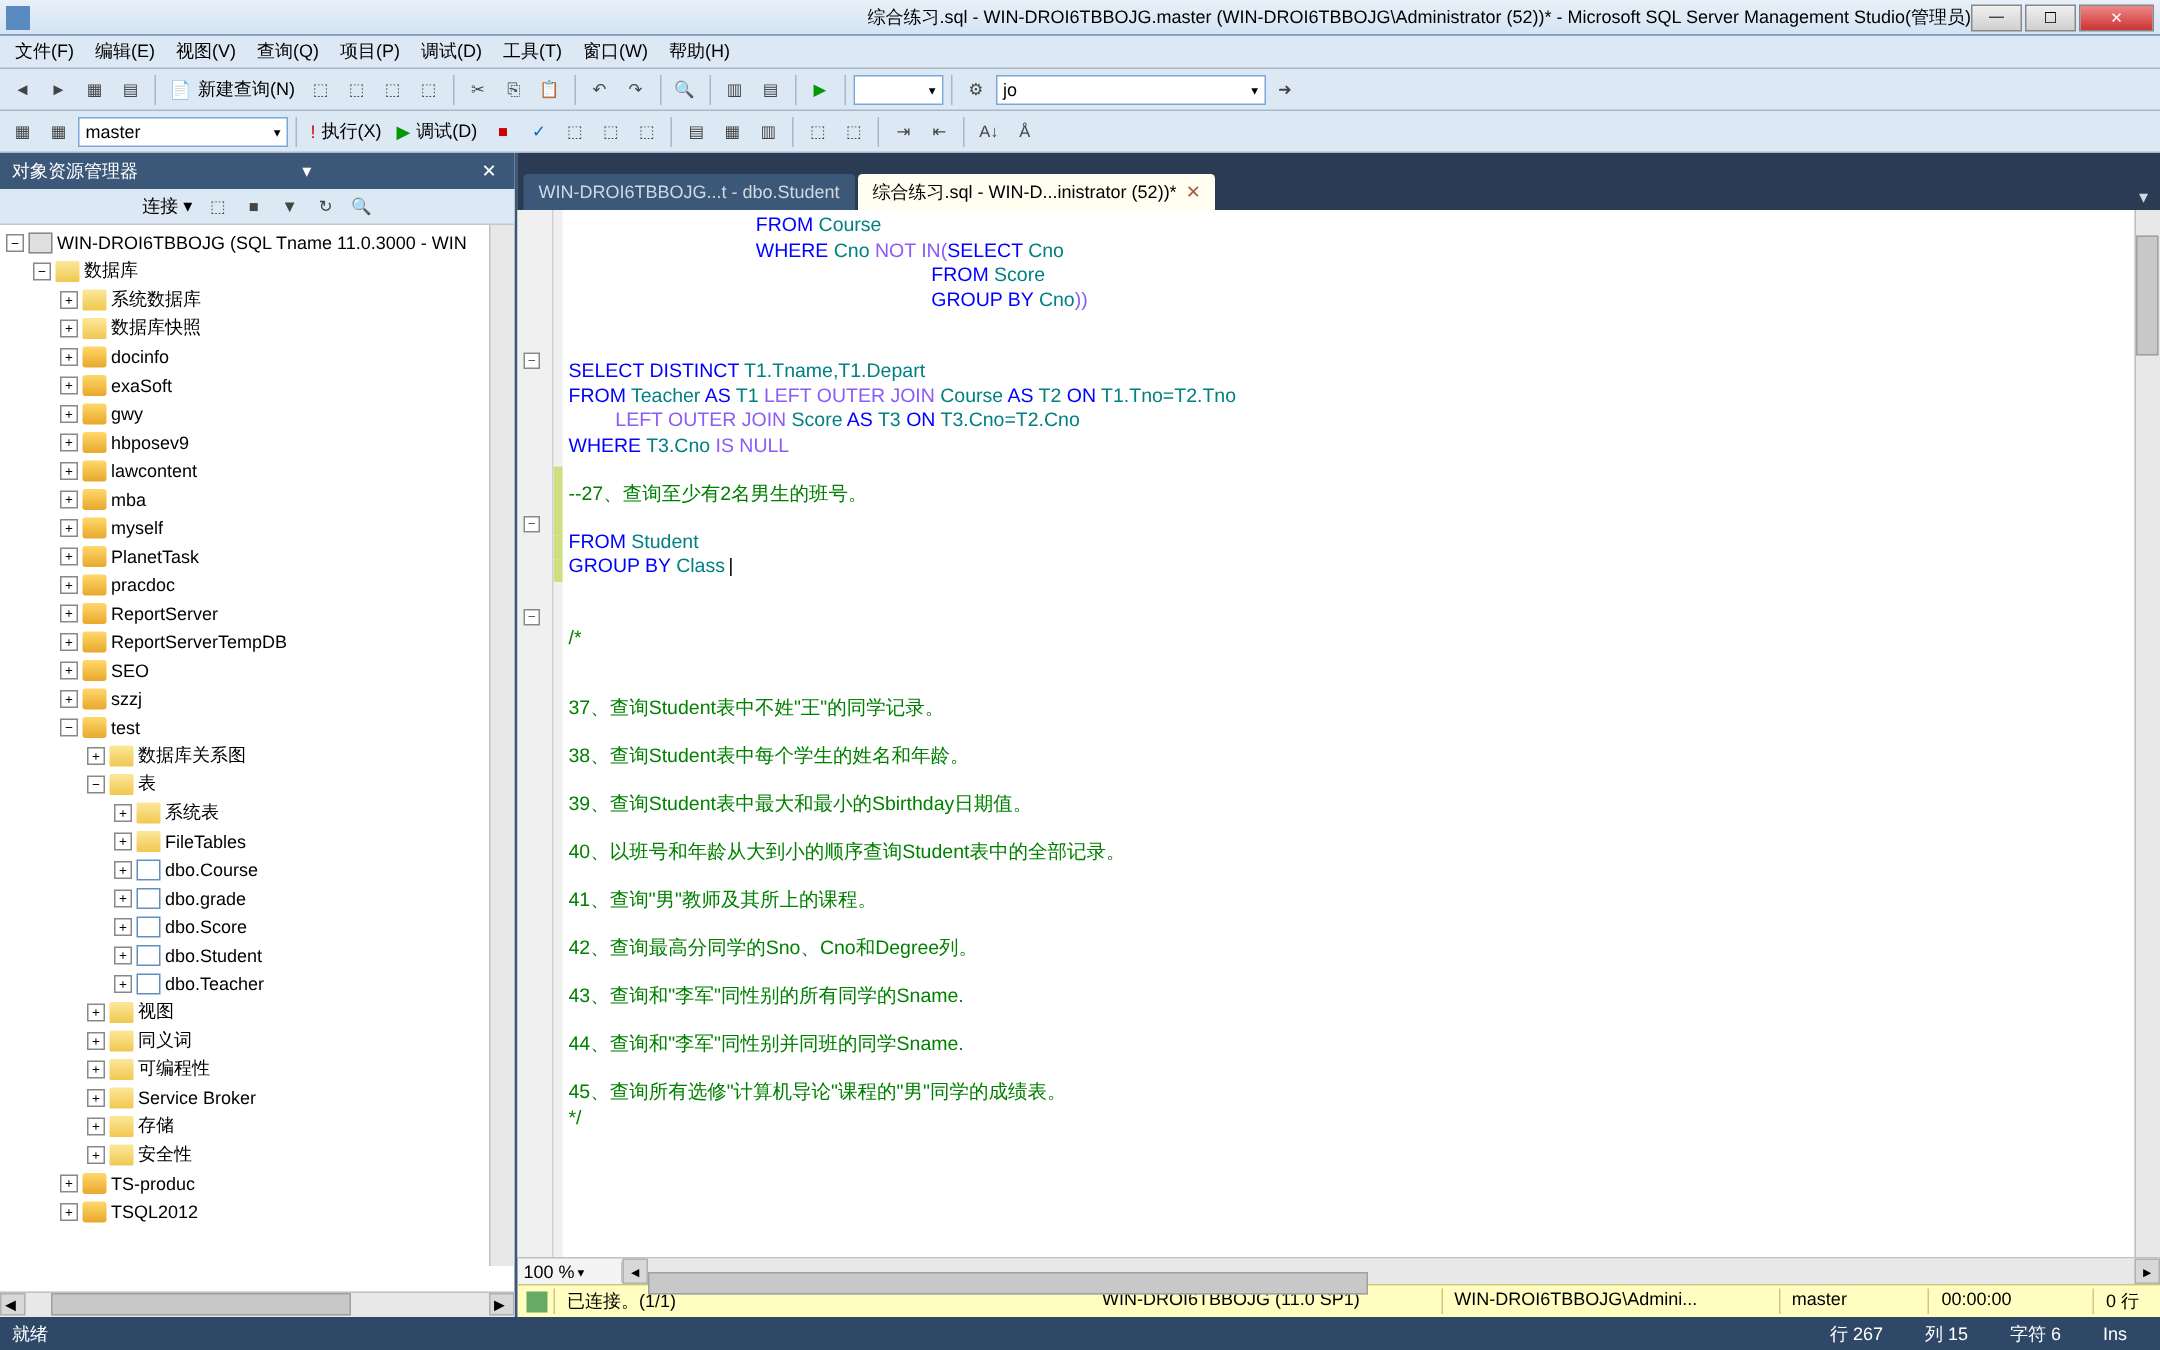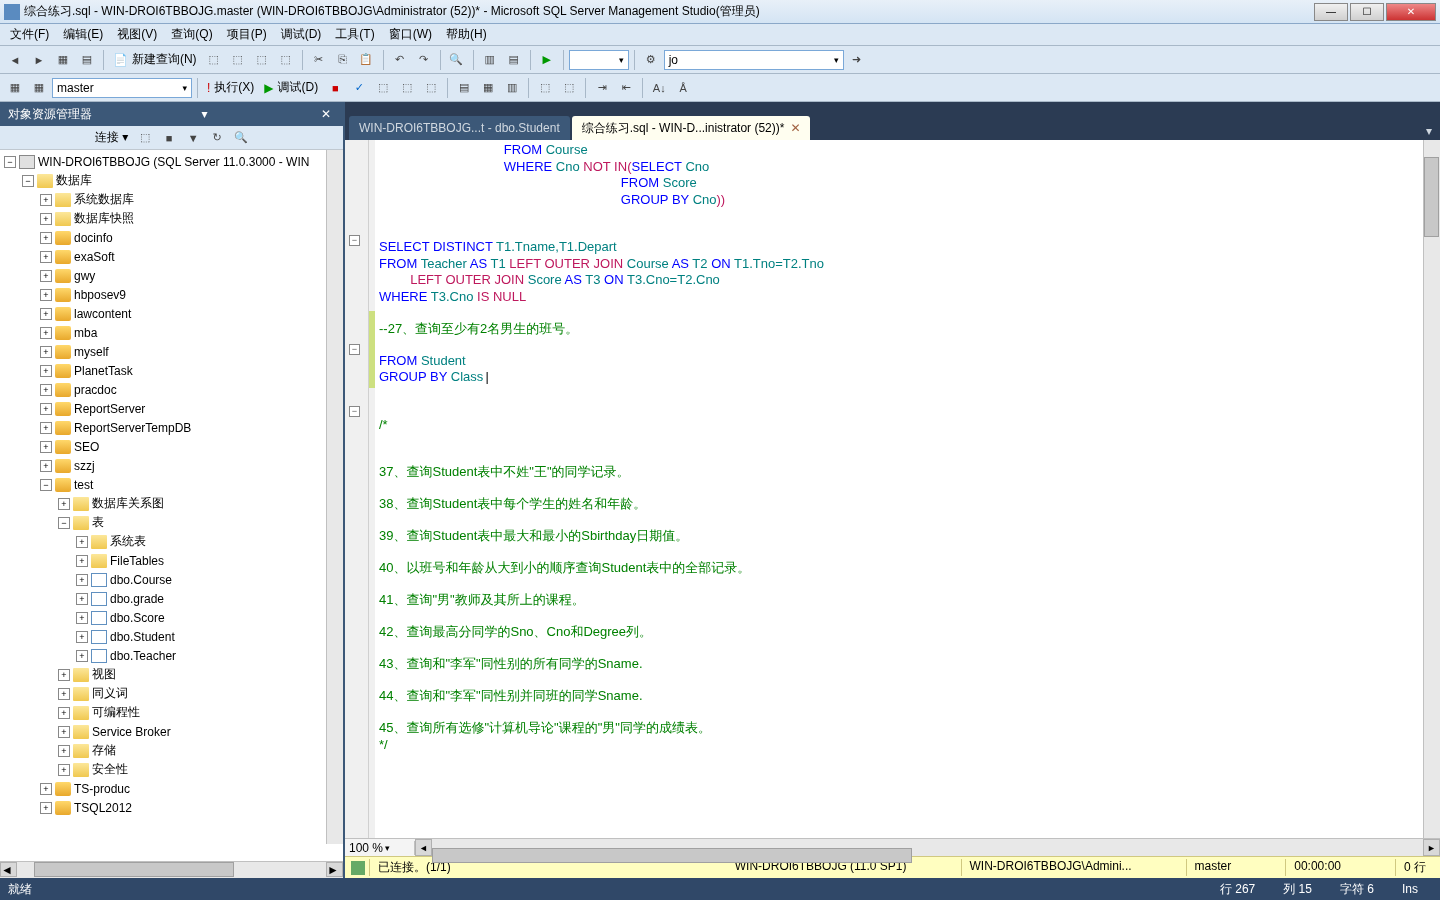--- a/index.html
+++ b/index.html
@@ -1,21 +1,21 @@
 <!DOCTYPE html>
 <html><head>
 <meta charset="utf-8">
 <style>
 * { margin: 0; padding: 0; box-sizing: border-box; font-family: "Microsoft YaHei", "Segoe UI", Tahoma, sans-serif; }
 body { background: #2b3b53; font-size: 12px; overflow: hidden; width: 1440px; height: 900px; }
 
 
 .titlebar { height: 24px; background: linear-gradient(#e8f0f8,#d4e4f4); display: flex; align-items: center; padding: 0 4px; border-bottom: 1px solid #8ba8c8; }
 .titlebar .icon { width: 16px; height: 16px; background:#5a8bc0; margin-right:4px; }
-.titlebar .title { flex:1; font-size:12px; color:#000; }
+.titlebar .title { flex:1; font-size:12px; color:#000;text-align:right; }
 .titlebar .winbtns { display:flex; gap:2px; }
 .titlebar .winbtn { width:34px; height:18px; border:1px solid #888; display:flex; align-items:center; justify-content:center; font-size:10px; cursor:pointer; }
 .titlebar .minb { background:linear-gradient(#f0f0f0,#d0d0d0);}
 .titlebar .maxb { background:linear-gradient(#f0f0f0,#d0d0d0);}
 .titlebar .closeb { background:linear-gradient(#e88,#c33); color:#fff; width:50px;}
 
 
 .menubar { height: 22px; background:#dce8f4; display:flex; align-items:center; padding:0 4px; gap:2px; border-bottom:1px solid #a8b8c8;}
 .menubar .mi { padding:2px 6px; cursor:pointer; }
 
@@ -56,21 +56,21 @@
 .tabright { margin-left:auto; display:flex; gap:4px; padding-right:4px; color:#d0d8e0;}
 .tabright span{ cursor:pointer; padding:2px 4px;}
 
 .editor-body { flex:1; background:#fff; display:flex; position:relative;}
 .margin { width:24px; background:#f0f0f0; border-right:1px solid #d0d0d0;}
 .changebar { width:6px; background:#f0f0f0;}
 .changebar .chg { background:#cde080; width:6px;}
 .code { flex:1; font-family:Consolas,"Courier New",monospace; font-size:13px; line-height:15.5px; padding:2px 0 2px 4px; white-space:pre; overflow:hidden; color:#000;}
 .kw { color:#0000ff;}
 .id { color:#008080;}
-.op { color:#be185d;}
+.op { color:#8b5cf6;}
 .cm { color:#008000;}
 .editor-scrollv { width:17px; background:#e8e8e8; border-left:1px solid #c0c0c0;}
 .editor-scrollv .thumb{ width:15px; height:80px; background:#c8c8c8; border:1px solid #a0a0a0; margin:17px 0 0 0;}
 
 .editor-bottom { display:flex; align-items:center; background:#f4f4f4; border-top:1px solid #c0c0c0;}
 .zoom { width:70px; padding:0 4px; border-right:1px solid #c0c0c0; display:flex; align-items:center; gap:2px;}
 .hscroll { flex:1; height:17px; background:#e8e8e8; display:flex; align-items:center;}
 .hscroll .harrow{ width:17px; height:17px; background:#d8d8d8; border:1px solid #b0b0b0; display:flex; align-items:center; justify-content:center; font-size:9px;}
 .hscroll .htrack{flex:1; position:relative;}
 .hscroll .hthumb{ position:absolute; left:0; width:480px; height:15px; background:#c8c8c8; border:1px solid #a0a0a0; top:0;}
@@ -206,21 +206,21 @@
       <div class="tbtn">■</div>
       <div class="tbtn">▼</div>
       <div class="tbtn">↻</div>
       <div class="tbtn">🔍</div>
     </div>
     <div class="objexp-tree">
       <div id="tree-root">
           <div class="tree-node" style="padding-left:4px">
             <span class="exp">−</span>
             <span class="ic ic-server"></span>
-            <span>WIN-DROI6TBBOJG (SQL Server 11.0.3000 - WIN</span>
+            <span>WIN-DROI6TBBOJG (SQL Tname 11.0.3000 - WIN</span>
           </div>
           <div class="tree-node" style="padding-left:22px">
             <span class="exp">−</span>
             <span class="ic ic-folder"></span>
             <span>数据库</span>
           </div>
           <div class="tree-node" style="padding-left:40px">
             <span class="exp">+</span>
             <span class="ic ic-folder"></span>
             <span>系统数据库</span>

